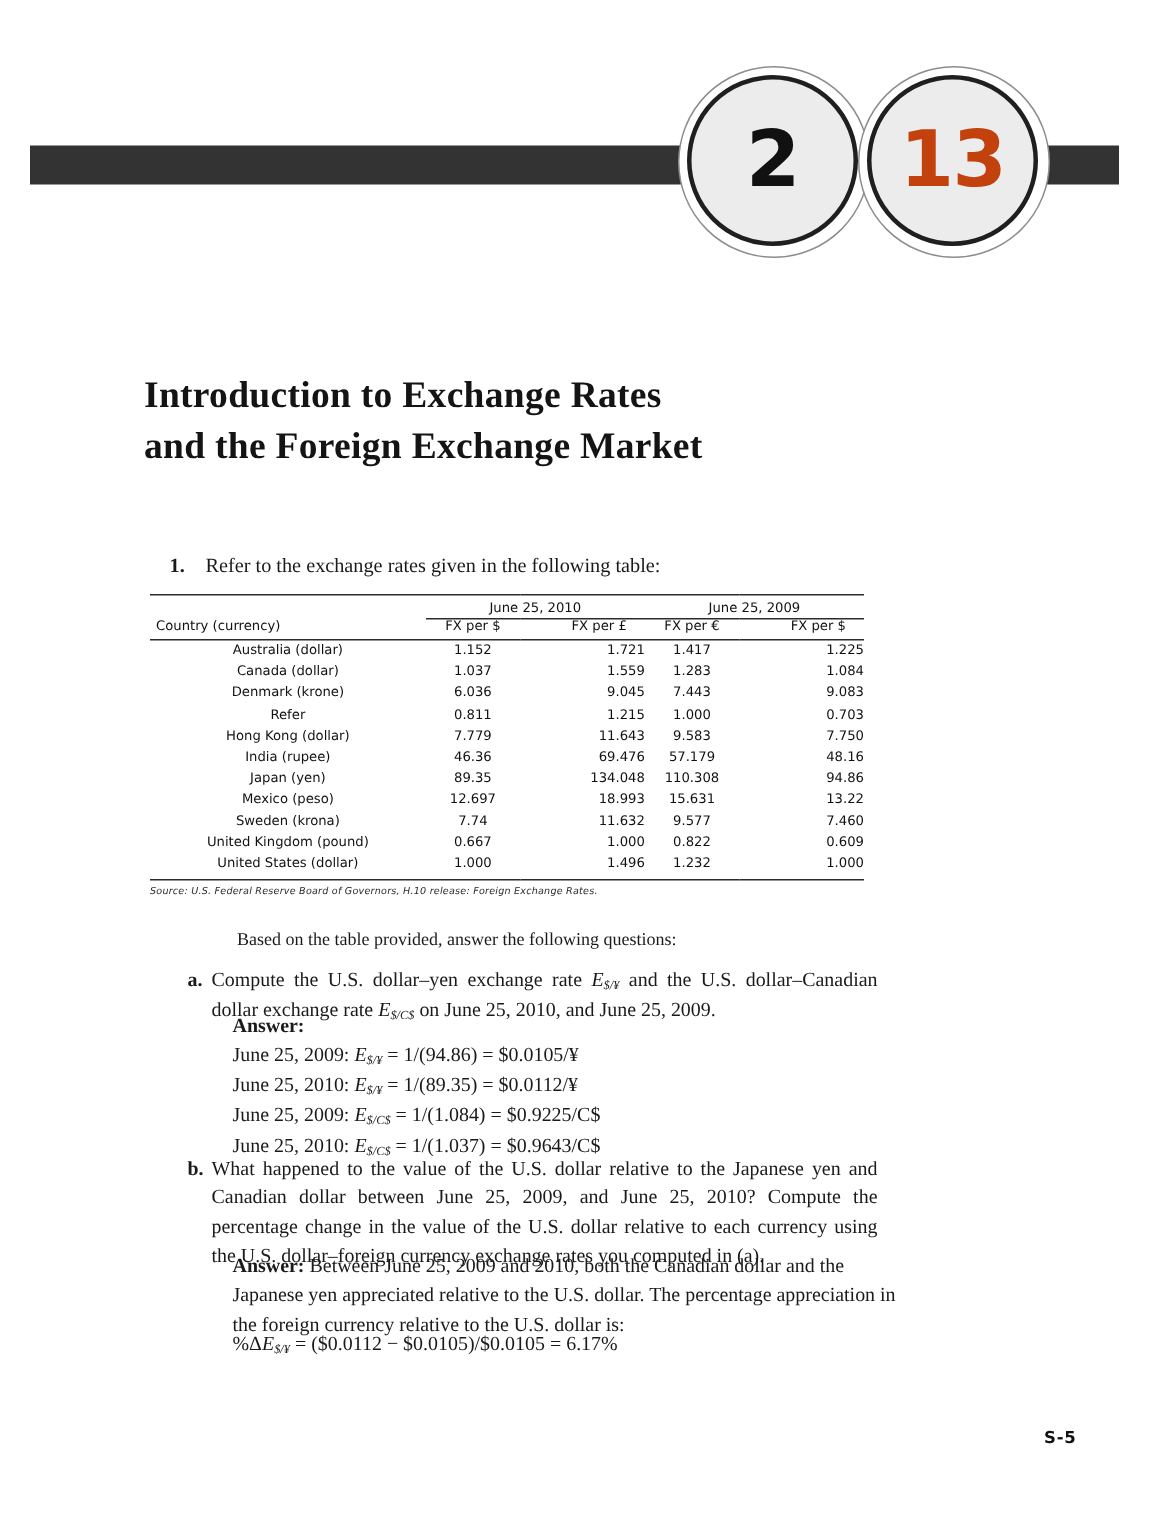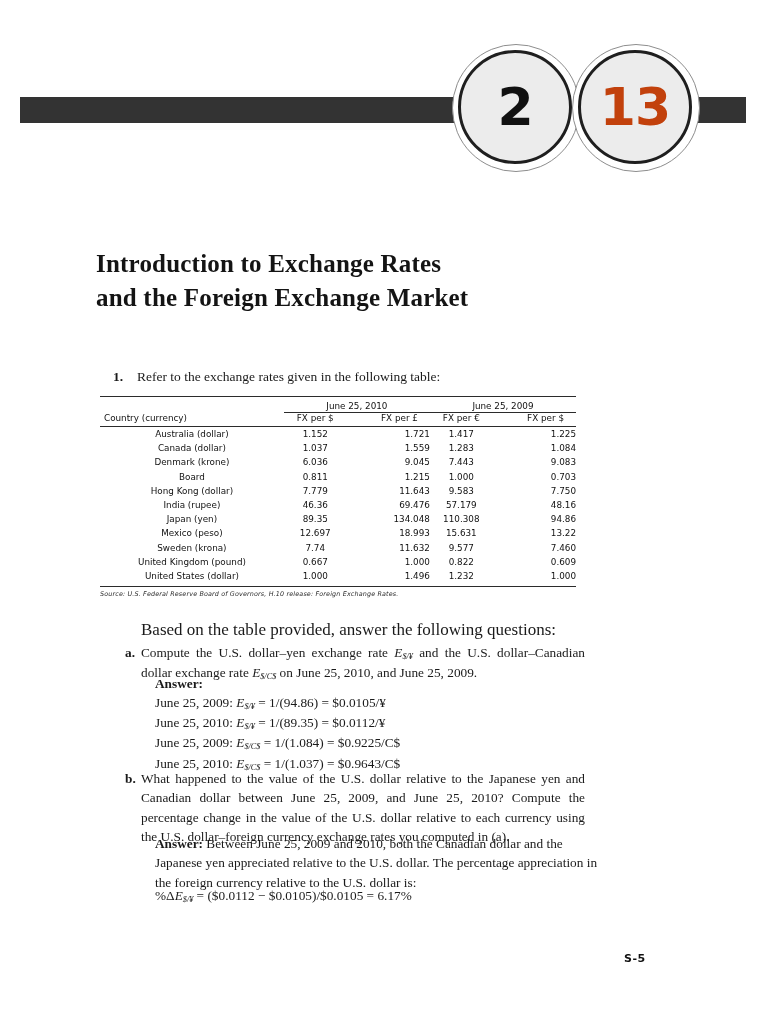--- a/index.html
+++ b/index.html
@@ -162,24 +162,24 @@
     font-family: "DejaVu Sans", sans-serif;
     font-style: italic;
     font-size: 6.4px;
     color: #2b2b2b;
     letter-spacing: 0.15px;
   }
 
   
   .lead-in {
     position: absolute;
-    left: 141px;
+    left: 158px;
     top: 618px;
     width: 444px;
-    font-size: 17px;
+    font-size: 12px;
     line-height: 1.42;
   }
   .part {
     position: absolute;
     width: 444px;
     font-size: 13.3px;
     line-height: 1.45;
   }
   .part-a { left: 141px; top: 643px; }
   .part-b { left: 141px; top: 769px; }
@@ -218,21 +218,21 @@
   i.var { font-style: italic; }
   sub {
     font-size: 0.62em;
     vertical-align: -0.26em;
     font-style: italic;
   }
 
   
   .folio {
     position: absolute;
-    left: 624px;
+    left: 696px;
     top: 952px;
     font-family: "DejaVu Sans", sans-serif;
     font-weight: bold;
     font-size: 11px;
     color: #111111;
     letter-spacing: 0.5px;
   }
 </style>
 </head>
 <body>
@@ -307,21 +307,21 @@
           <td class="v4">1.084</td>
         </tr>
         <tr>
           <td class="country">Denmark (krone)</td>
           <td class="v1">6.036</td>
           <td class="v2">9.045</td>
           <td class="v3">7.443</td>
           <td class="v4">9.083</td>
         </tr>
         <tr>
-          <td class="country">Board</td>
+          <td class="country">Refer</td>
           <td class="v1">0.811</td>
           <td class="v2">1.215</td>
           <td class="v3">1.000</td>
           <td class="v4">0.703</td>
         </tr>
         <tr>
           <td class="country">Hong Kong (dollar)</td>
           <td class="v1">7.779</td>
           <td class="v2">11.643</td>
           <td class="v3">9.583</td>

